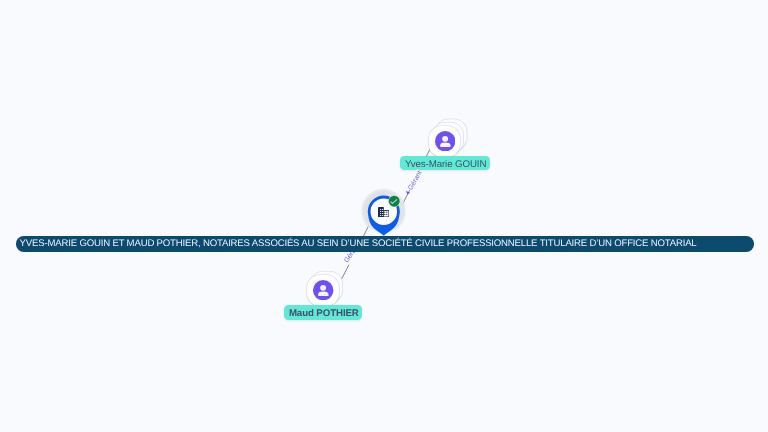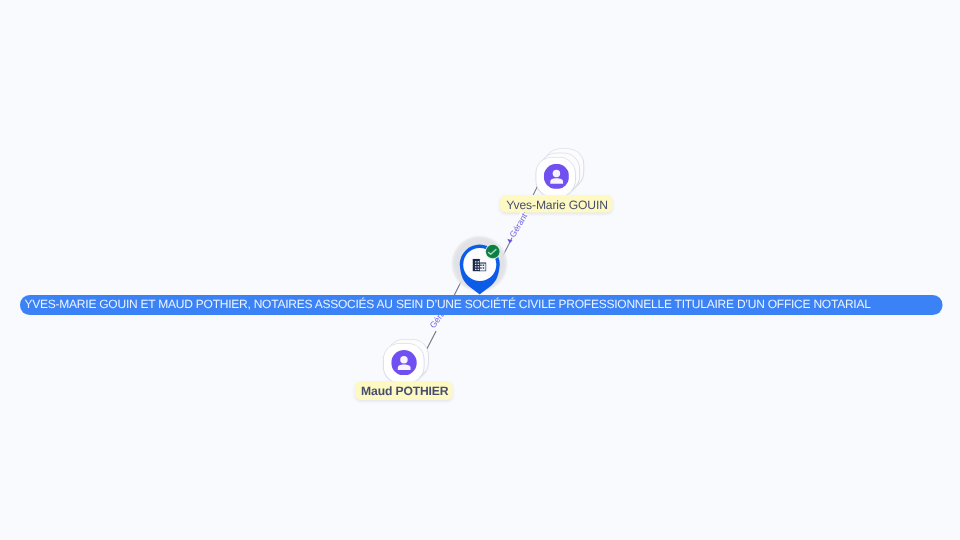--- a/index.html
+++ b/index.html
@@ -17,28 +17,28 @@
 
   
   .person { position:absolute; width:31.7px; height:31.4px; }
   .pcard { position:absolute; left:0; top:0; width:31.7px; height:31.4px; border-radius:12.6px;
            background:#ffffff;
            box-shadow:0 0.8px 2.0px rgba(80,84,110,0.10), 0 0 0 0.5px rgba(212,215,225,0.95); }
   .pcard.back { background:#fcfcfe; }
   .pavatar { position:absolute; left:6.0px; top:5.55px; width:20.3px; height:20.3px; border-radius:50%; }
 
   
-  .nlabel { position:absolute; background:#fef9c3; border-radius:4.6px; color:#464d6d;
+  .nlabel { position:absolute; background:#5eead4; border-radius:4.6px; color:#464d6d;
             font-size:9.7px; line-height:18.3px; height:14.3px; padding:0 3.3px 0 4.6px; box-sizing:border-box; overflow:visible; white-space:nowrap;
             box-shadow:0 1.1px 2.6px rgba(70,74,100,0.13);
             letter-spacing:-0.1px; }
 
   
   #banner { position:absolute; left:16px; top:236.2px; width:737.6px; height:15.6px;
-            background:#3b82f6; border-radius:7.8px; color:#eaf2fd;
+            background:#0c4a6e; border-radius:7.8px; color:#eaf2fd;
             font-size:9.6px; line-height:15.6px; padding-left:3.6px; box-sizing:border-box;
             white-space:nowrap; overflow:hidden; letter-spacing:-0.184px; }
 
   
   .elabel { position:absolute; color:#7263e4; font-size:6.85px; line-height:9.0px;
             white-space:nowrap; transform-origin:0 0; letter-spacing:0px;
             background:#f9fafe; padding:0 0.6px; }
 </style>
 </head>
 <body>

